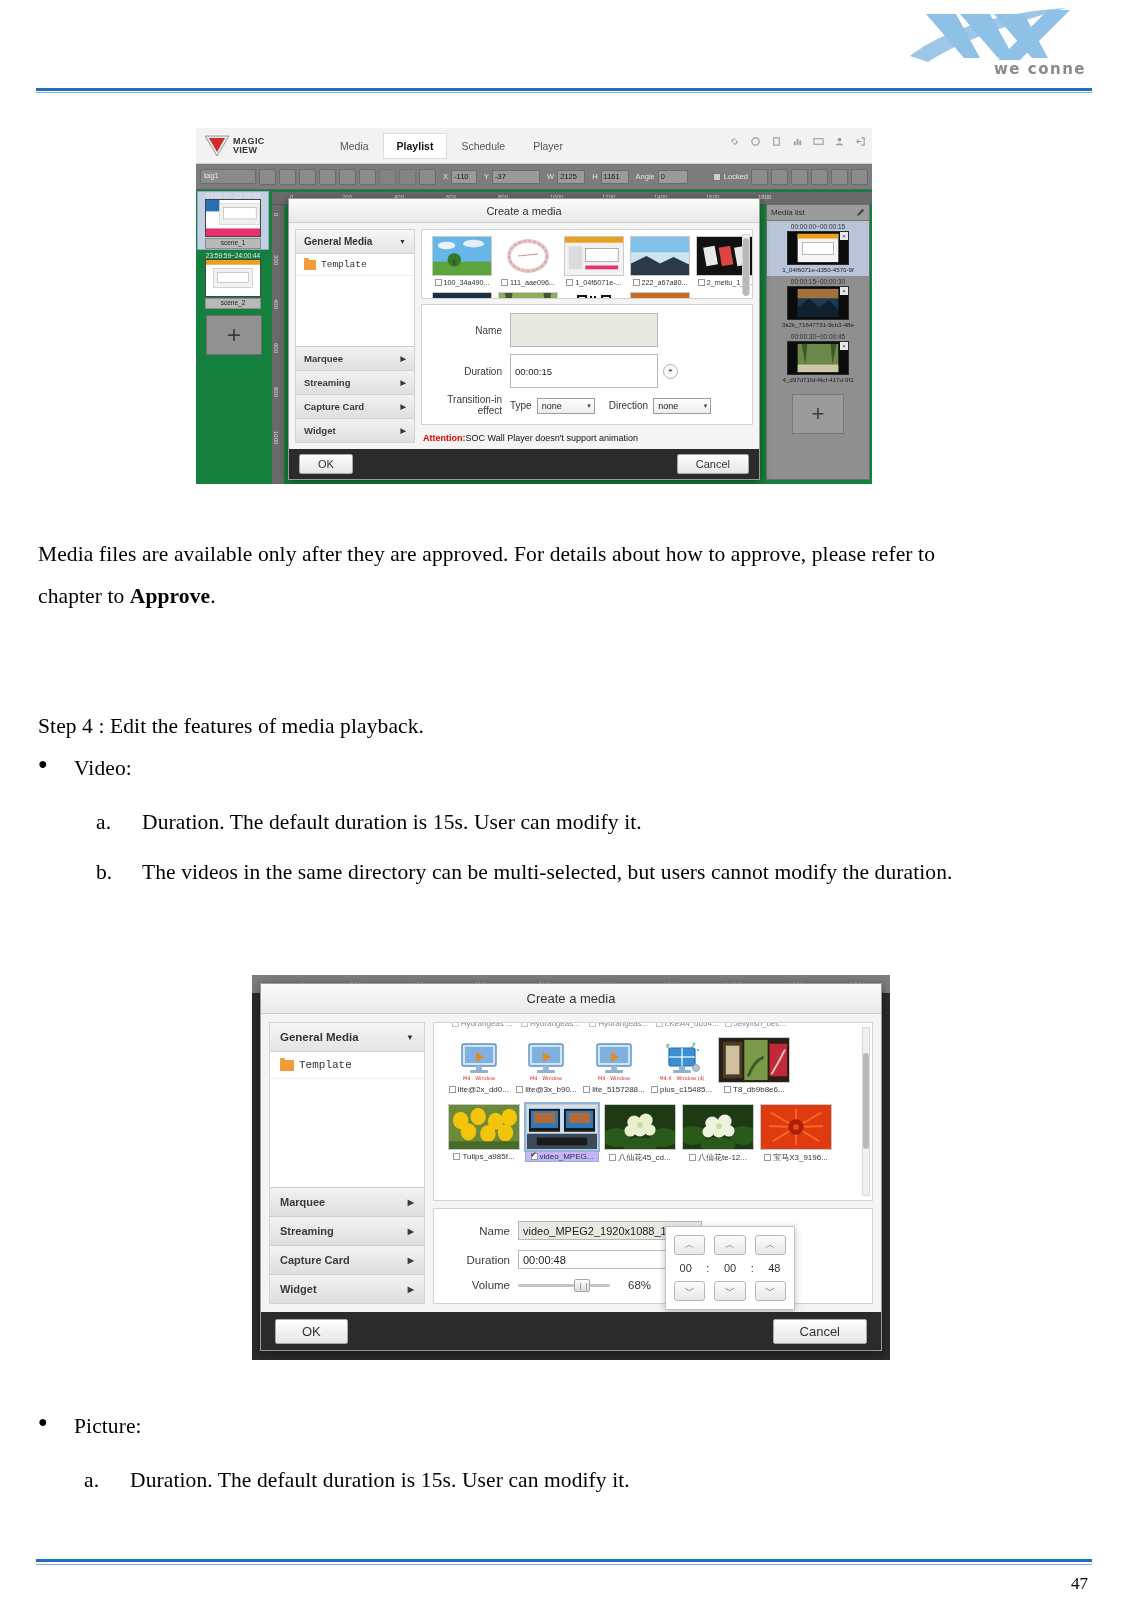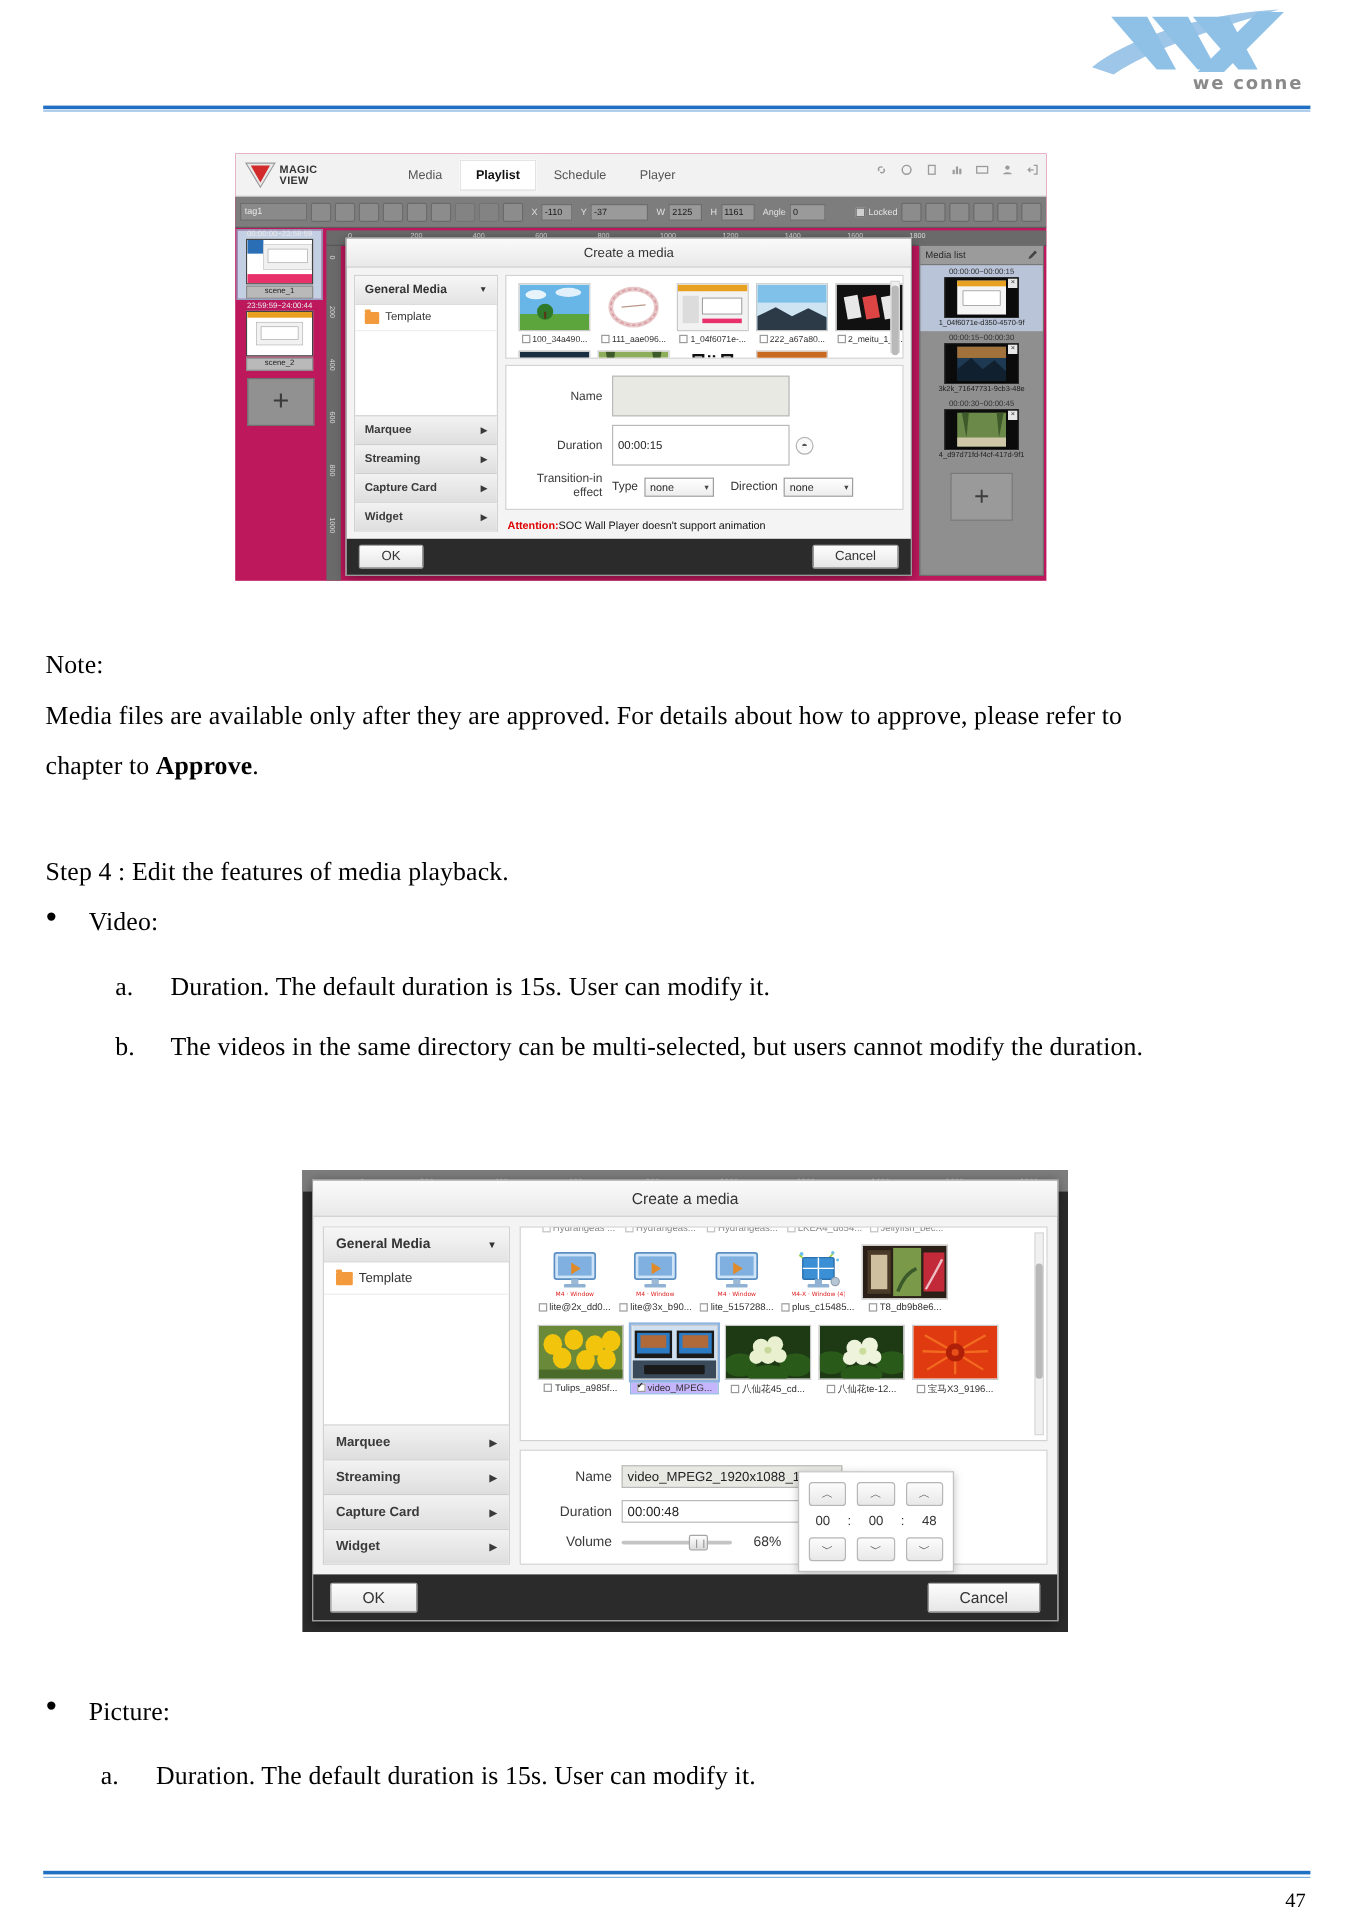--- a/index.html
+++ b/index.html
@@ -33,21 +33,21 @@
                line-height:1.95; letter-spacing:.1px; }
   .t-note { top:534px; }
   .t-step { top:706px; }
   .bullet-row { display:flex; align-items:flex-start; }
   .bullet-dot { width:36px; flex:none; font-size:16px; line-height:1.95;}
   .alpha { width:46px; flex:none; }
   .indent1 { padding-left:58px; }
   b { font-weight:bold; }
 
   
-  .shot { position:absolute; background:#be185d; overflow:hidden; }
+  .shot { position:absolute; background:#15803d; overflow:hidden; }
 
   .win-top { position:absolute; left:0; right:0; top:0; height:36px;
              background:#f2f2f2; border-bottom:1px solid #cfcfcf;
              font-family:"Liberation Sans", sans-serif; }
   .mvlogo { position:absolute; left:8px; top:4px; height:28px; display:flex; align-items:center; }
   .mvmark { width:26px; height:24px; margin-right:3px; }
   .mvtext { font-size:9px; font-weight:bold; line-height:1.02; color:#333; letter-spacing:.3px;}
   .navtabs { position:absolute; left:130px; top:0; height:36px; display:flex; align-items:center; }
   .navtab { font-size:10.5px; color:#555; padding:7px 14px; }
   .navtab.sel { background:#fff; color:#111; font-weight:bold;
@@ -132,21 +132,21 @@
               justify-content:space-between; padding:0 10px; }
   .dbtn { background:linear-gradient(#fdfdfd,#e6e6e6); border:1px solid #a9a9a9;
           border-radius:2px; font-size:11px; color:#333; padding:3px 18px; }
 
   .dlg-side { width:120px; flex:none; background:#fff; border:1px solid #d2d2d2;
               display:flex; flex-direction:column; }
   .side-head { background:linear-gradient(#f6f6f6,#e4e4e4); border-bottom:1px solid #d4d4d4;
                font-size:10px; font-weight:bold; color:#333; padding:6px 8px;
                display:flex; justify-content:space-between; align-items:center; }
   .side-item { font-size:9.5px; color:#333; padding:5px 8px;
-               display:flex; align-items:center; gap:5px; border-bottom:1px solid #eee;}
+               display:flex; align-items:center; gap:5px; border-bottom:1px solid #eee;font-family:Liberation Mono, monospace;}
   .folder { width:12px; height:10px; background:#f39a3c; border-radius:1px;
             position:relative; flex:none; }
   .folder:before{ content:""; position:absolute; left:0; top:-2px; width:5px;
                   height:2px; background:#f39a3c; border-radius:1px 1px 0 0;}
   .side-spacer { flex:1; }
   .acc { background:linear-gradient(#f2f2f2,#dedede); border-top:1px solid #cfcfcf;
          font-size:9.5px; font-weight:bold; color:#3a3a3a; padding:6px 8px;
          display:flex; justify-content:space-between; align-items:center; }
 
   .dlg-main { flex:1; display:flex; flex-direction:column; gap:5px; min-width:0; }
@@ -643,21 +643,20 @@
       </div>
     </div>
     <div class="dlg-foot">
       <button class="dbtn">OK</button>
       <button class="dbtn">Cancel</button>
     </div>
   </div>
 </div>
 
 <div class="body-text t-note">
-  <div>Note:</div>
   <div>Media files are available only after they are approved. For details about how to approve, please refer to</div>
   <div>
     <span>chapter to </span><b>Approve</b><span>.</span>
   </div>
 </div>
 
 <div class="body-text t-step">
   <div>Step 4 : Edit the features of media playback.</div>
   <div class="bullet-row">
     <span class="bullet-dot">●</span>

